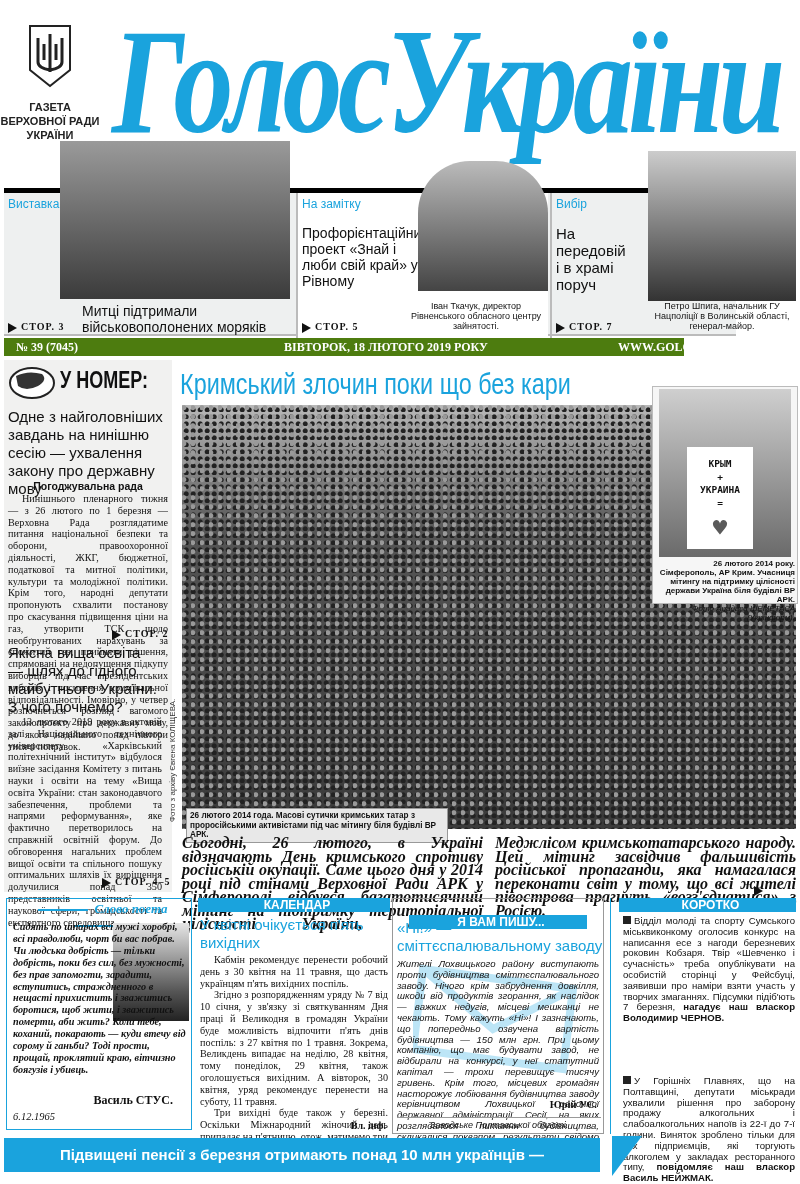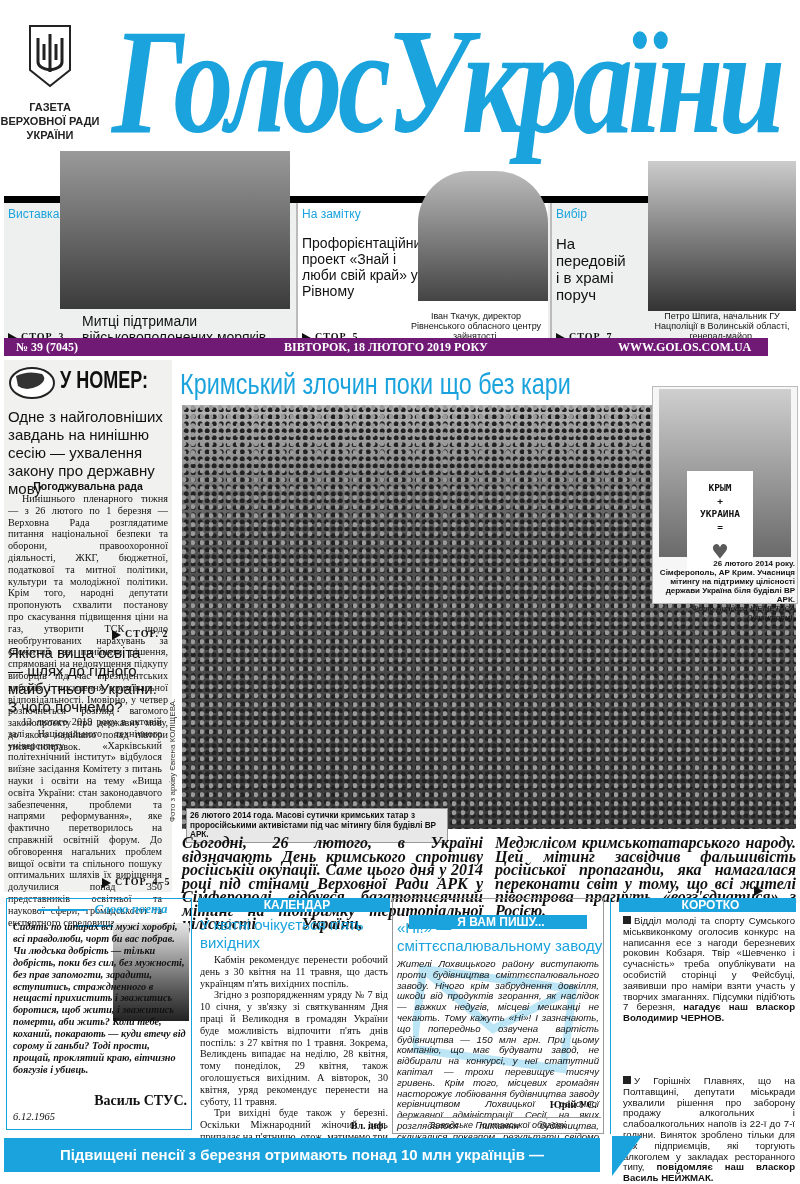--- a/index.html
+++ b/index.html
@@ -8,48 +8,48 @@
   .abs { position: absolute; }
   .blue { color: #1aa3dd; }
   .photo { background: #777; overflow: hidden; }
 
   
   #coat { left: 28px; top: 24px; width: 44px; height: 64px; }
   #paper-sub { left: 0; top: 100px; width: 100px; text-align: center; font-family: "Liberation Sans", sans-serif; font-size: 11px; font-weight: bold; line-height: 14px; color: #222; }
   #masthead-title { left: 112px; top: 6px; font-family: "Liberation Serif", serif; font-weight: bold; font-style: italic; font-size: 150px; line-height: 150px; color: #1aa3dd; letter-spacing: -6px; transform: scaleX(0.80); transform-origin: left top; white-space: nowrap; }
 
   
-  #teasers { left: 4px; top: 196px; width: 732px; height: 148px; border-top: 7px solid #000000; border-bottom: 2px solid #bbb; background: #eef0f0; }
+  #teasers { left: 4px; top: 188px; width: 732px; height: 148px; border-top: 5px solid #000000; border-bottom: 2px solid #bbb; background: #eef0f0; }
   .teaser { position: absolute; top: 0; height: 146px; }
   .teaser + .teaser { border-left: 2px solid #bbb; }
   .rubric { font-family: "Liberation Sans", sans-serif; font-size: 12px; color: #1aa3dd; }
   .teaser-headline { font-family: "Liberation Sans", sans-serif; font-size: 14px; line-height: 16px; color: #111; }
   .page-ref { font-family: "Liberation Serif", serif; font-size: 10px; font-weight: bold; letter-spacing: 1px; }
   .page-ref .tri { display: inline-block; width: 0; height: 0; border-top: 5px solid transparent; border-bottom: 5px solid transparent; border-left: 9px solid #111; vertical-align: middle; margin-right: 4px; }
   .caption-sm { font-family: "Liberation Sans", sans-serif; font-size: 9px; line-height: 10px; text-align: center; }
 
   
-  #datebar { left: 4px; top: 338px; width: 764px; height: 18px; background: #701a75; color: #fff; font-family: "Liberation Serif", serif; font-weight: bold; font-size: 12px; line-height: 18px; }
+  #datebar { left: 4px; top: 338px; width: 680px; height: 18px; background: #4d7c0f; color: #fff; font-family: "Liberation Serif", serif; font-weight: bold; font-size: 12px; line-height: 18px; }
   #datebar span { position: absolute; top: 0; }
 
   
   #leftcol { left: 4px; top: 360px; width: 168px; height: 532px; background: #f1f1f0; }
   .body-text { font-family: "Liberation Serif", serif; font-size: 10.2px; line-height: 11.8px; text-align: justify; }
   .head-cond { font-family: "Liberation Sans", sans-serif; font-size: 15px; line-height: 18px; }
 
   
   #main-headline { left: 180px; top: 366px; font-family: "Liberation Sans", sans-serif; font-size: 30px; line-height: 36px; color: #1aa3dd; transform: scaleX(0.78); transform-origin: left top; white-space: nowrap; }
   #crowd-photo { left: 182px; top: 405px; width: 614px; height: 424px; background:
      radial-gradient(circle at 20% 30%, #999 0 2px, transparent 3px) 0 0/9px 9px,
      radial-gradient(circle at 60% 70%, #222 0 2px, transparent 3px) 0 0/7px 7px,
      linear-gradient(#b8b8b8, #555 30%, #3a3a3a); }
   #crowd-caption { left: 186px; top: 808px; width: 262px; background: #e8e8e8; border: 1px solid #999; font-family: "Liberation Sans", sans-serif; font-weight: bold; font-size: 8.2px; line-height: 9.5px; padding: 2px 3px; }
   #inset { left: 652px; top: 386px; width: 146px; height: 218px; background: #f6f6f6; border: 1px solid #bbb; }
   #inset-photo { left: 6px; top: 2px; width: 132px; height: 168px; background: linear-gradient(#cfcfcf, #6a6a6a); }
-  #sign { left: 28px; top: 58px; width: 66px; height: 102px; background: #fff; text-align: center; font-family: "DejaVu Sans Mono", monospace; font-weight: bold; font-size: 9.5px; line-height: 13px; padding-top: 10px; margin-top: 24px; }
+  #sign { left: 28px; top: 58px; width: 66px; height: 102px; background: #fff; text-align: center; font-family: "DejaVu Sans Mono", monospace; font-weight: bold; font-size: 9.5px; line-height: 13px; padding-top: 10px; }
   #heart { left: 21px; top: 70px; width: 24px; height: 22px; color: #5a5a5a; font-size: 24px; line-height: 22px; }
   #inset-caption { left: 2px; top: 172px; width: 140px; text-align: right; font-family: "Liberation Sans", sans-serif; font-weight: bold; font-size: 8px; line-height: 9px; }
   .vert-credit { font-family: "Liberation Sans", sans-serif; font-size: 8px; transform: rotate(-90deg); transform-origin: left top; white-space: nowrap; color: #333; }
   #lead { left: 182px; top: 836px; width: 614px; column-count: 2; column-gap: 12px; font-family: "Liberation Serif", serif; font-style: italic; font-weight: bold; font-size: 16px; line-height: 13.5px; text-align: justify; }
 
   
   #poet-box { left: 6px; top: 898px; width: 186px; height: 232px; border: 1px solid #1aa3dd; }
   #poet-title { left: 0; top: 2px; width: 186px; text-align: center; font-style: italic; font-weight: bold; font-size: 13px; color: #1aa3dd; }
   #poet-title:before, #poet-title:after { content: ""; display: inline-block; width: 50px; border-top: 2px solid #1aa3dd; vertical-align: middle; margin: 0 6px; }
   #poet-photo { left: 106px; top: 24px; width: 76px; height: 98px; background: linear-gradient(#e6e6e6, #555 70%, #222); }
@@ -150,21 +150,21 @@
 
 <div class="abs" id="lead">Сьогодні, 26 лютого, в Україні відзначають День кримського спротиву російській окупації. Саме цього дня у 2014 році під стінами Верховної Ради АРК у Сімферополі відбувся багатотисячний мітинг на підтримку територіальної цілісності України, скликаний Меджлісом кримськотатарського народу. Цей мітинг засвідчив фальшивість російської пропаганди, яка намагалася переконати світ у тому, що всі жителі півострова прагнуть «возз'єднатися» з Росією.</div>
 <div class="abs page-ref" style="left:754px;top:884px;"><span class="tri"></span><span>СТОР. 9</span></div>
 
 <div class="abs" id="poet-box">
   <div class="abs" id="poet-title">Слово поета</div>
   <div class="abs" id="poet-photo"></div>
   <div class="abs" id="poem">
     <span style="display:block;width:176px;shape-outside:none;">Сидять по шпарах всі мужі хоробрі, всі правдолюби, чорт би вас побрав. Чи людська добрість — тільки добрість, поки без сил, без мужності, без прав запомогти, зарадити, вступитись, страждненного в нещасті прихистить і зважитись боротися, щоб жити, і зважитись померти, аби жить? Коли тебе, коханий, покарають — куди втечу від сорому й ганьби? Тоді прости, прощай, проклятий краю, вітчизно боягузів і убивць.</span>
   </div>
-  <div class="abs" style="right:4px;top:194px;font-weight:bold;font-size:14px;padding-left:22px;">Василь СТУС.</div>
+  <div class="abs" style="right:18px;top:194px;font-weight:bold;font-size:12px;padding-left:22px;">Василь СТУС.</div>
   <div class="abs" style="left:6px;top:212px;font-style:italic;font-size:10.5px;">6.12.1965</div>
 </div>
 
 <div class="abs" id="calendar">
   <div class="section-bar">КАЛЕНДАР</div>
   <div class="abs blue" style="left:2px;top:18px;width:170px;font-family:'Liberation Sans',sans-serif;font-size:15px;line-height:18px;">У квітні очікується п'ять вихідних</div>
   <div class="abs body-text" style="left:2px;top:56px;width:188px;">
     <p style="text-indent:14px;">Кабмін рекомендує перенести робочий день з 30 квітня на 11 травня, що дасть українцям п'ять вихідних поспіль.</p>
     <p style="text-indent:14px;">Згідно з розпорядженням уряду № 7 від 10 січня, у зв'язку зі святкуванням Дня праці й Великодня в громадян України буде можливість відпочити п'ять днів поспіль: з 27 квітня по 1 травня. Зокрема, Великдень випадає на неділю, 28 квітня, тому понеділок, 29 квітня, також оголошується вихідним. А вівторок, 30 квітня, уряд рекомендує перенести на суботу, 11 травня.</p>
     <p style="text-indent:14px;">Три вихідні буде також у березні. Оскільки Міжнародний жіночий день припадає на п'ятницю, отож, матимемо три вихідні.</p>

